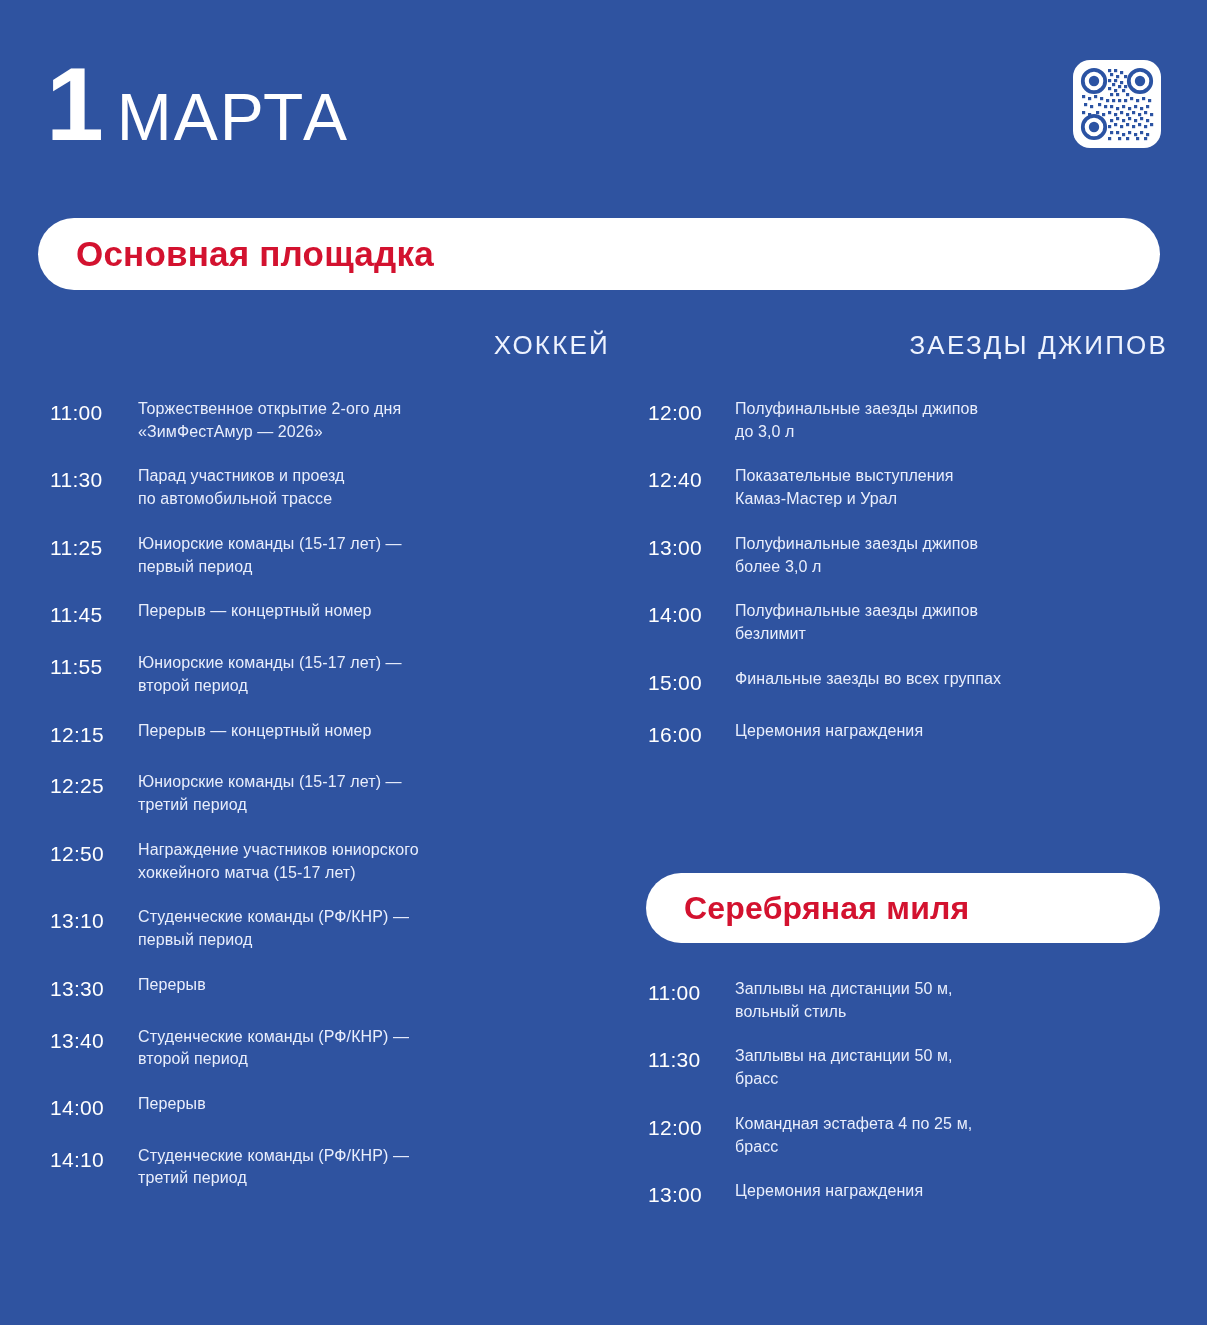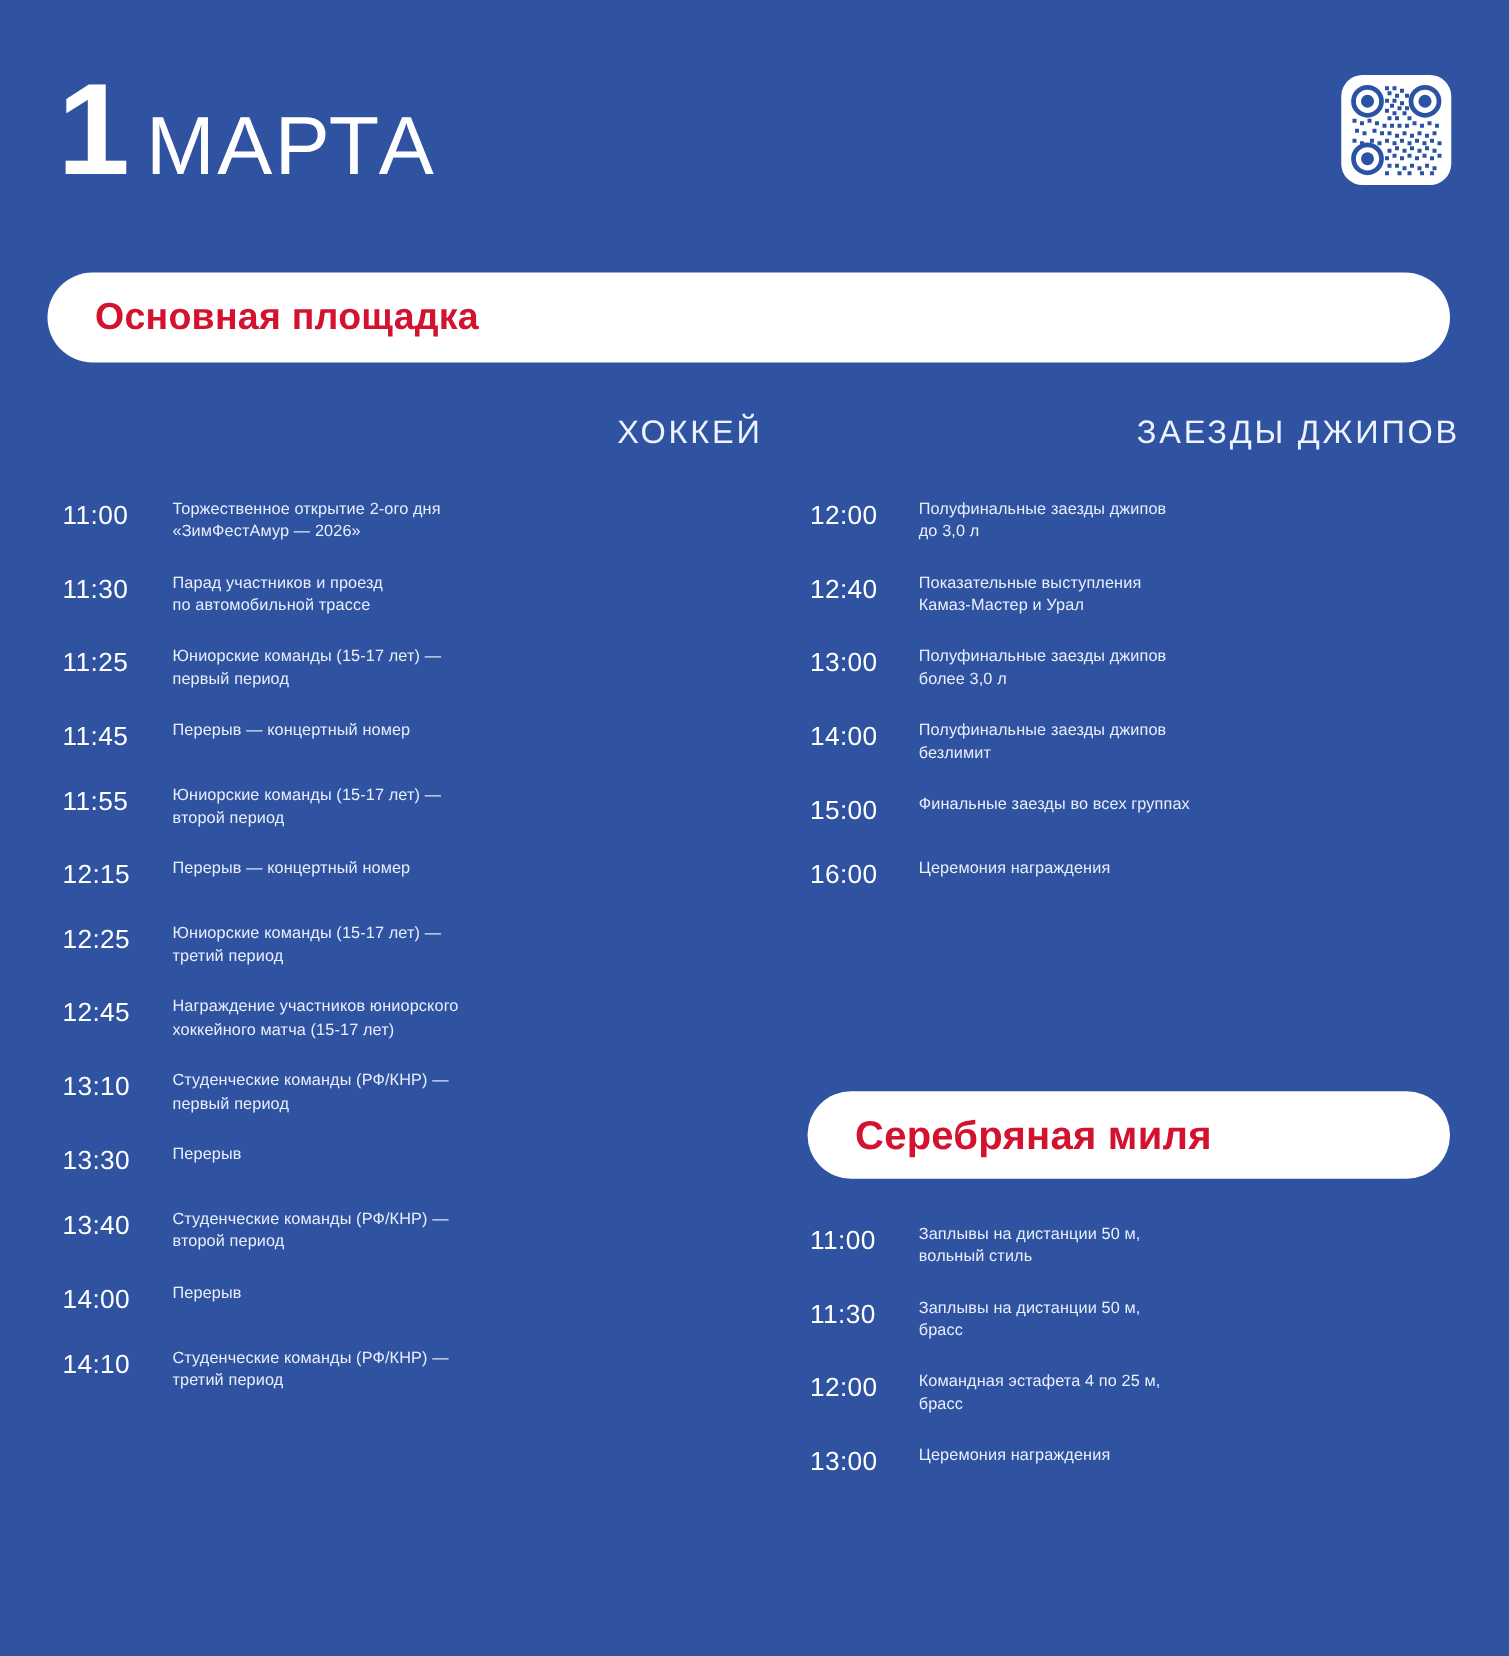--- a/index.html
+++ b/index.html
@@ -84,21 +84,21 @@
   }
 
   .banner-main {
     position: absolute;
     left: 38px;
     top: 218px;
     width: 1122px;
     height: 72px;
     padding-left: 38px;
   }
-  .banner-main .pill-label { font-size: 30px; }
+  .banner-main .pill-label { font-size: 35px; }
 
   .banner-silver {
     position: absolute;
     left: 646px;
     top: 873px;
     width: 514px;
     height: 70px;
     padding-left: 38px;
   }
   .banner-silver .pill-label { font-size: 32px; }
@@ -140,21 +140,21 @@
     flex: 0 0 auto;
     white-space: nowrap;
     letter-spacing: 0.3px;
   }
   .col-left  .row-time { width: 88px; }
   .col-right .row-time,
   .col-swim  .row-time { width: 87px; }
 
   .row-text {
     color: #e9eefc;
-    font-size: 13px;
+    font-size: 16px;
     font-weight: 400;
     line-height: 1.42;
     white-space: pre-line;
     letter-spacing: 0.1px;
   }
 </style>
 </head>
 <body>
 
 <div class="poster">
@@ -296,21 +296,21 @@
       <div class="row">
         <span class="row-time">12:15</span>
         <span class="row-text">Перерыв — концертный номер</span>
       </div>
       <div class="row">
         <span class="row-time">12:25</span>
         <span class="row-text">Юниорские команды (15-17 лет)  —
 третий период</span>
       </div>
       <div class="row">
-        <span class="row-time">12:45</span>
+        <span class="row-time">12:50</span>
         <span class="row-text">Награждение участников юниорского
 хоккейного матча (15-17 лет)</span>
       </div>
       <div class="row">
         <span class="row-time">13:10</span>
         <span class="row-text">Студенческие команды (РФ/КНР)  —
 первый период</span>
       </div>
       <div class="row">
         <span class="row-time">13:30</span>

